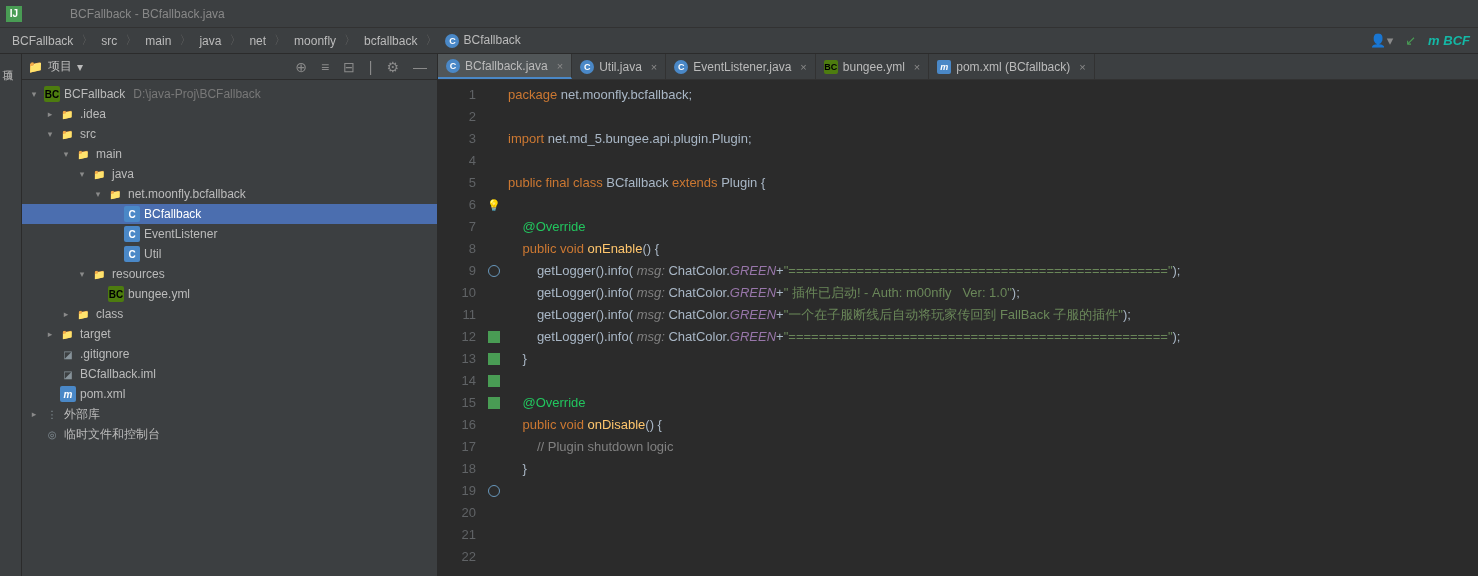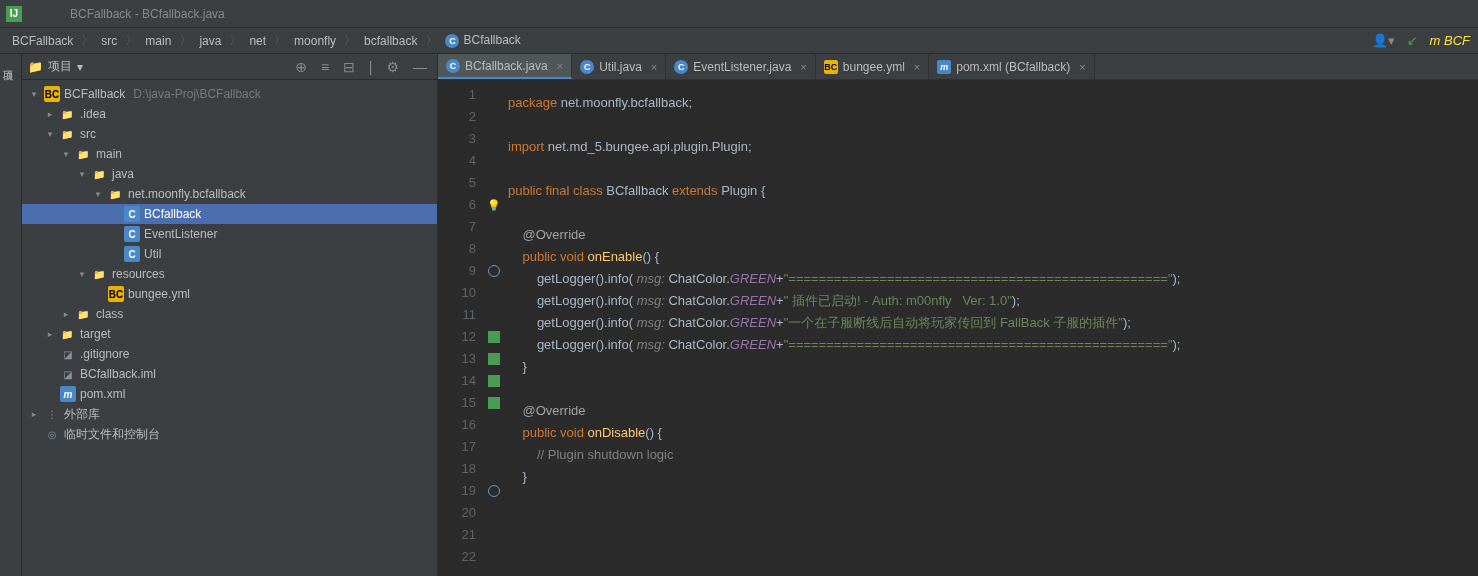--- a/index.html
+++ b/index.html
@@ -36,32 +36,32 @@
 .tab.active { background: #515658; border-bottom: 2px solid #4a88c7; }
 .tab .close { color: #8a8a8a; margin-left: 4px; font-size: 11px; }
 .editor-body { flex: 1; display: flex; font-family: "JetBrains Mono", "Consolas", monospace; font-size: 13px; overflow: auto; }
 .gutter-col { width: 46px; text-align: right; color: #606366; padding: 4px 8px 4px 0; user-select: none; }
 .gutter-col .ln { height: 22px; line-height: 22px; }
 .marker-col { width: 20px; padding-top: 4px; }
 .marker-col .mk { height: 22px; display: flex; align-items: center; justify-content: center; }
 .mk-green { width: 12px; height: 12px; background: #499c54; }
 .mk-bulb { color: #ffc66d; font-size: 11px; }
 .mk-over { width: 12px; height: 12px; border-radius: 50%; border: 1px solid #6897bb; position: relative; }
-.code-col { flex: 1; padding: 12px 0 4px 4px; }
+.code-col { flex: 1; padding: 4px 0 4px 4px; }
 .code-line { height: 22px; line-height: 22px; white-space: pre; }
 .kw { color: #cc7832; }
 .str { color: #6a8759; }
 .comm { color: #808080; }
-.ann { color: #a3a3a3; }
+.ann { color: #22c55e; }
 .cls { color: #a9b7c6; }
 .fn { color: #ffc66d; }
 .param { color: #808080; font-style: italic; }
 .green-f { color: #9876aa; font-style: italic; }
 .plain { color: #a9b7c6; }
-.icon-bc { background: #eab308; color: #000; font-weight: bold; font-size: 8px; }
+.icon-bc { background: #4d7c0f; color: #000; font-weight: bold; font-size: 8px; }
 .icon-c { background: #4a88c7; color: #fff; border-radius: 50%; font-size: 9px; font-weight: bold; }
 .icon-folder { color: #87939a; }
 .icon-folder-r { color: #cc7832; }
 .icon-m { width: 14px; background: #4a88c7; color: #fff; font-size: 9px; font-weight: bold; font-style: italic; }
 .icon-lib { color: #87939a; }
 </style>
 </head>
 <body>
 
 <div class="titlebar">
@@ -83,21 +83,21 @@
       <span class="sep">〉</span>
       <span class="crumb">moonfly</span>
       <span class="sep">〉</span>
       <span class="crumb">bcfallback</span>
       <span class="sep">〉</span>
       <span class="crumb"><span class="icon icon-c" style="display:inline-flex;width:14px;height:14px;align-items:center;justify-content:center;border-radius:50%;background:#4a88c7;color:#fff;font-size:9px;margin-right:4px">C</span>BCfallback</span>
     </div>
   <div class="nav-right">
     <span class="nav-button">👤▾</span>
     <span class="nav-button" style="color:#499c54">↙</span>
-    <span class="nav-button" style="color:#fde047;font-style:italic;font-weight:normal">m <span>BCF</span></span>
+    <span class="nav-button" style="color:#14b8a6;font-style:italic;font-weight:bold">m <span>BCF</span></span>
   </div>
 </div>
 
 <div class="main">
   <div class="sidebar-gutter">项目</div>
   <div class="sidebar">
     <div class="sidebar-header">
       <span class="sidebar-title">📁 <span>项目</span> ▾</span>
       <span class="spacer"></span>
       <span class="tool">⊕</span>

